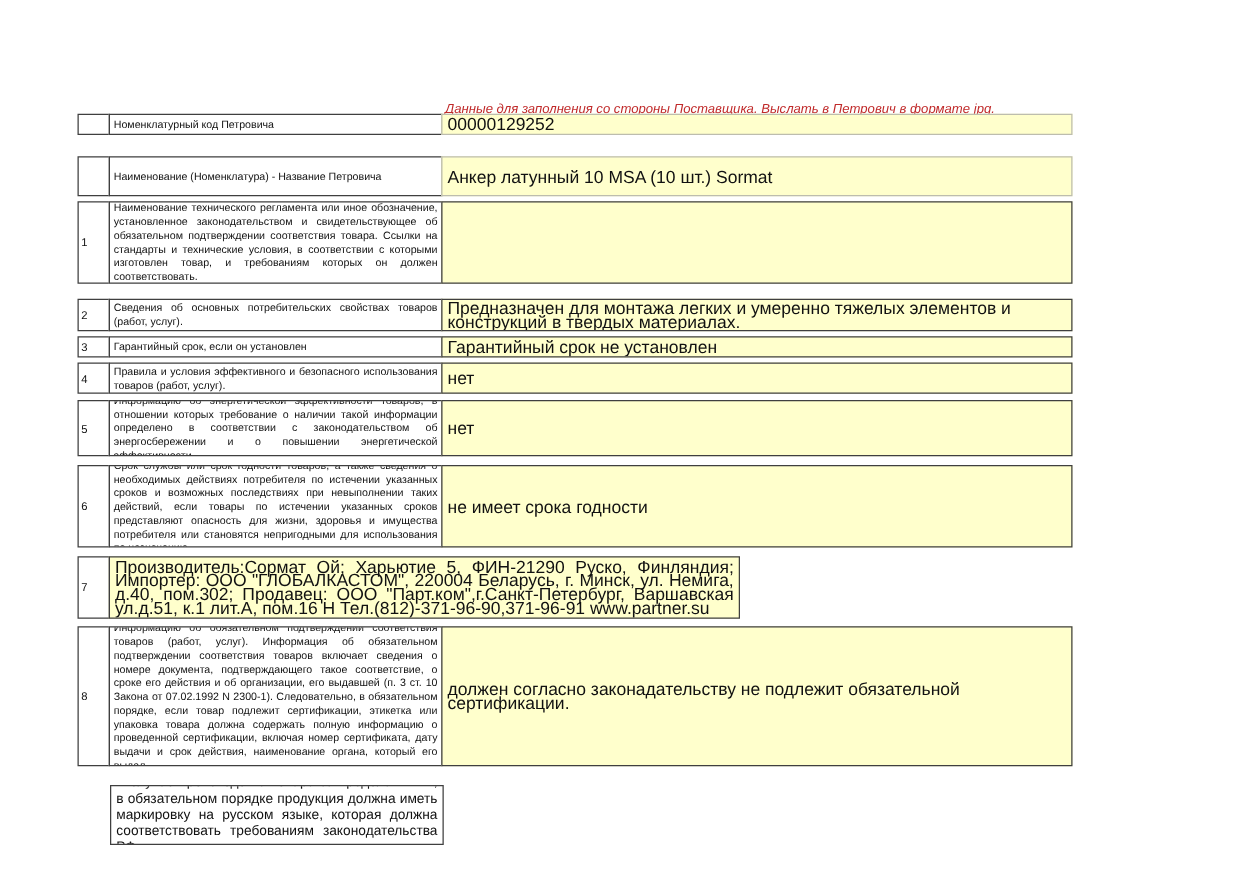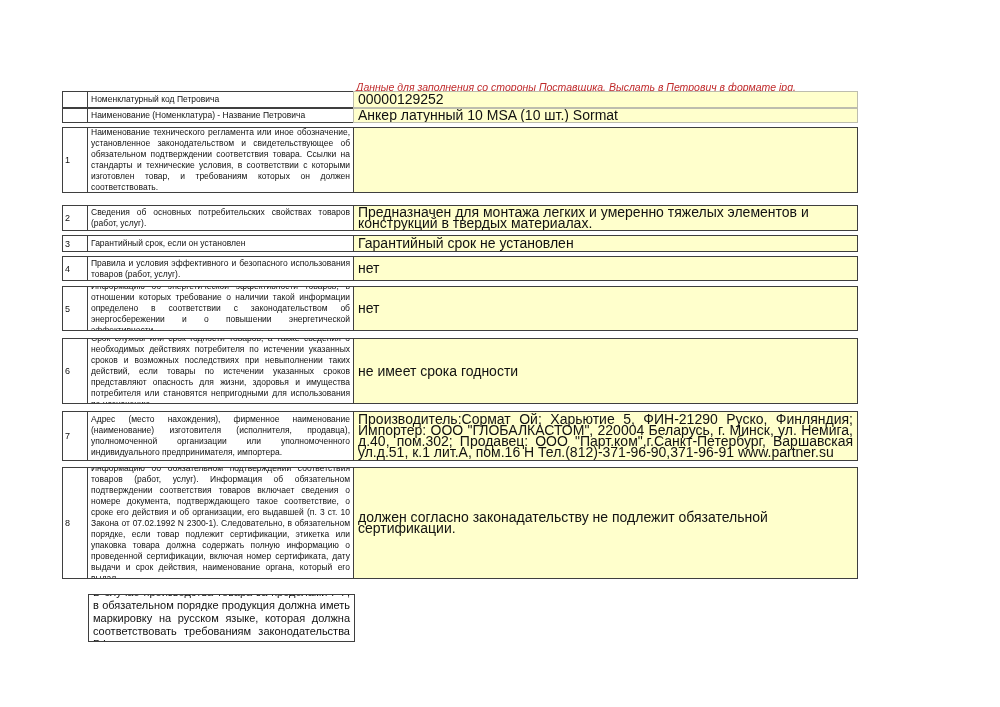--- a/index.html
+++ b/index.html
@@ -96,21 +96,21 @@
 <div class="table-wrap">
 
   <div class="row" style="height:17px">
     <div class="cell num"></div>
     <div class="cell label">
       <div class="inner"><span class="b"></span><span>Номенклатурный код Петровича</span></div>
     </div>
     <div class="cell value light">00000129252</div>
   </div>
 
-  <div class="row" style="height:15px; margin-top:0">
+  <div class="row" style="height:32px; margin-top:17px">
     <div class="cell num"></div>
     <div class="cell label">
       <div class="inner"><span class="b"></span><span>Наименование (Номенклатура) - Название Петровича</span></div>
     </div>
     <div class="cell value light">Анкер латунный 10 MSA (10 шт.) Sormat</div>
   </div>
 
   <div class="row" style="height:66px; margin-top:4px">
     <div class="cell num">1</div>
     <div class="cell label">
@@ -154,23 +154,20 @@
   <div class="row" style="height:66px; margin-top:7px">
     <div class="cell num">6</div>
     <div class="cell label">
       <div class="inner"><span class="b">Срок службы или срок годности товаров,</span><span> а также сведения о необходимых действиях потребителя по истечении указанных сроков и возможных последствиях при невыполнении таких действий, если товары по истечении указанных сроков представляют опасность для жизни, здоровья и имущества потребителя или становятся непригодными для использования по назначению.</span></div>
     </div>
     <div class="cell value">не имеет срока годности</div>
   </div>
 
   <div class="row" style="height:50px; margin-top:7px">
     <div class="cell num">7</div>
-    <div class="cell label">
-      <div class="inner"><span class="b">Адрес (место нахождения), фирменное наименование (наименование) изготовителя (исполнителя, продавца), уполномоченной организации или уполномоченного индивидуального предпринимателя, импортера.</span><span></span></div>
-    </div>
     <div class="cell value justify">Производитель:Сормат Ой; Харьютие 5, ФИН-21290 Руско, Финляндия; Импортер: ООО "ГЛОБАЛКАСТОМ", 220004 Беларусь, г. Минск, ул. Немига, д.40, пом.302; Продавец: ООО "Парт.ком",г.Санкт-Петербург, Варшавская ул.д.51, к.1 лит.А, пом.16 Н Тел.(812)-371-96-90,371-96-91 www.partner.su</div>
   </div>
 
   <div class="row" style="height:112px; margin-top:6px">
     <div class="cell num">8</div>
     <div class="cell label">
       <div class="inner"><span class="b">Информацию об обязательном подтверждении соответствия товаров (работ, услуг).</span><span> Информация об обязательном подтверждении соответствия товаров включает сведения о номере документа, подтверждающего такое соответствие, о сроке его действия и об организации, его выдавшей (п. 3 ст. 10 Закона от 07.02.1992 N 2300-1). Следовательно, в обязательном порядке, если товар подлежит сертификации, этикетка или упаковка товара должна содержать полную информацию о проведенной сертификации, включая номер сертификата, дату выдачи и срок действия, наименование органа, который его выдал.</span></div>
     </div>
     <div class="cell value">должен согласно законадательству не подлежит обязательной сертификации.</div>
   </div>

